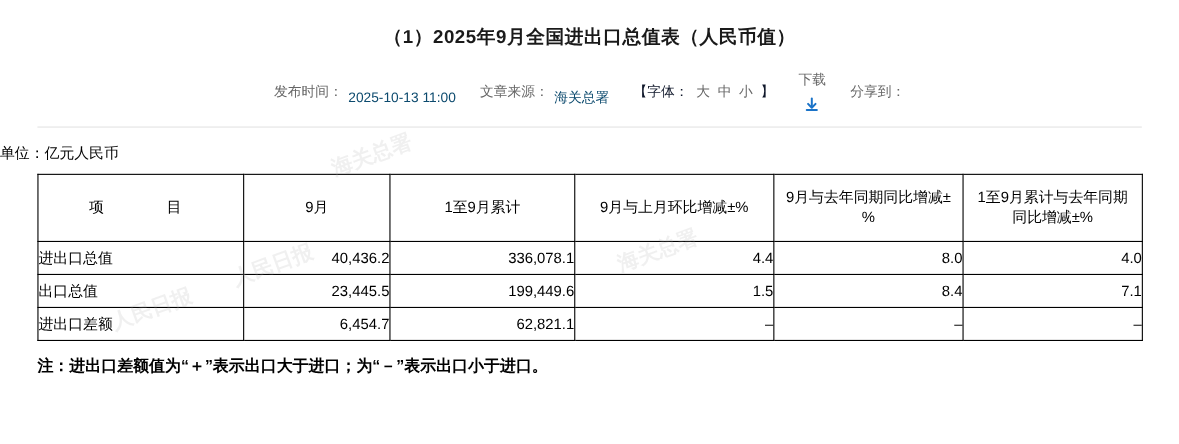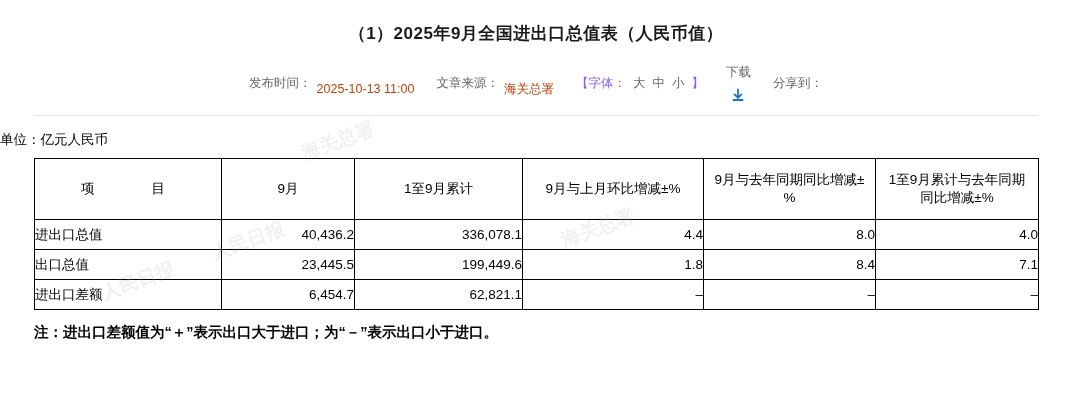--- a/index.html
+++ b/index.html
@@ -39,27 +39,27 @@
     justify-content: center;
     align-items: center;
     gap: 22px;
     font-size: 12.5px;
     color: #666;
     padding-top: 20px;
     white-space: nowrap;
   }
   .meta-item { display: flex; align-items: center; gap: 5px; }
   .meta-label { color: #666; }
-  .meta-value { color: #c2410c; margin-top: 12px; }
+  .meta-value { color: #0c4a6e; margin-top: 12px; }
   .font-size-group {
     display: flex;
     align-items: center;
     gap: 7px;
   }
-  .font-size-group .brk { color: #8b5cf6; }
+  .font-size-group .brk { color: #0f172a; }
   .fs-opt { color: #666; cursor: pointer; }
   .download-group { display: flex; align-items: center; gap: 7px; flex-direction: column; }
   .dl-icon { display: inline-block; line-height: 0; }
   .share-group { display: flex; align-items: center; gap: 5px; }
 
   
   .divider {
     margin: 13px 34px 0 34px;
     border-top: 1px solid #e3e3e3;
   }
@@ -218,21 +218,21 @@
           <td class="num">40,436.2</td>
           <td class="num">336,078.1</td>
           <td class="num">4.4</td>
           <td class="num">8.0</td>
           <td class="num">4.0</td>
         </tr>
         <tr>
           <td class="rowlabel">出口总值</td>
           <td class="num">23,445.5</td>
           <td class="num">199,449.6</td>
-          <td class="num">1.8</td>
+          <td class="num">1.5</td>
           <td class="num">8.4</td>
           <td class="num">7.1</td>
         </tr>
         <tr>
           <td class="rowlabel">进出口差额</td>
           <td class="num">6,454.7</td>
           <td class="num">62,821.1</td>
           <td class="num">–</td>
           <td class="num">–</td>
           <td class="num">–</td>

